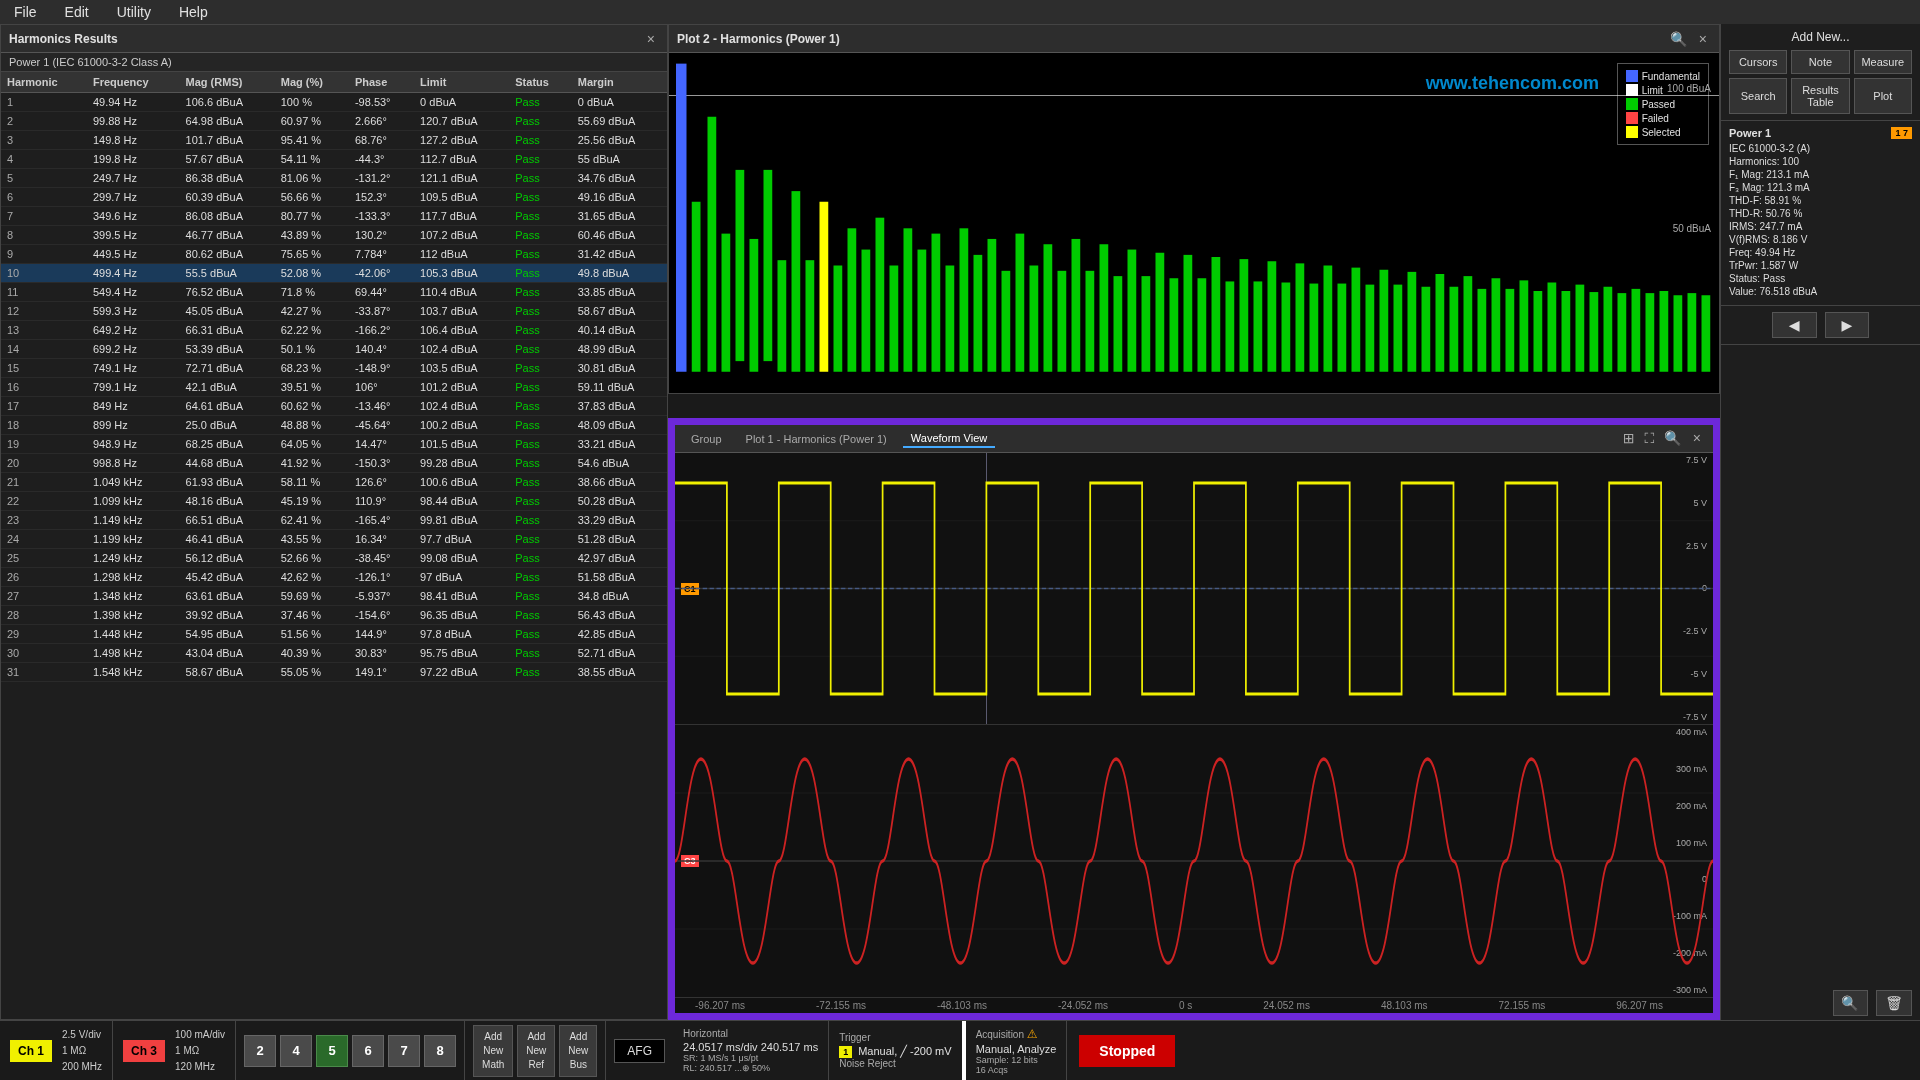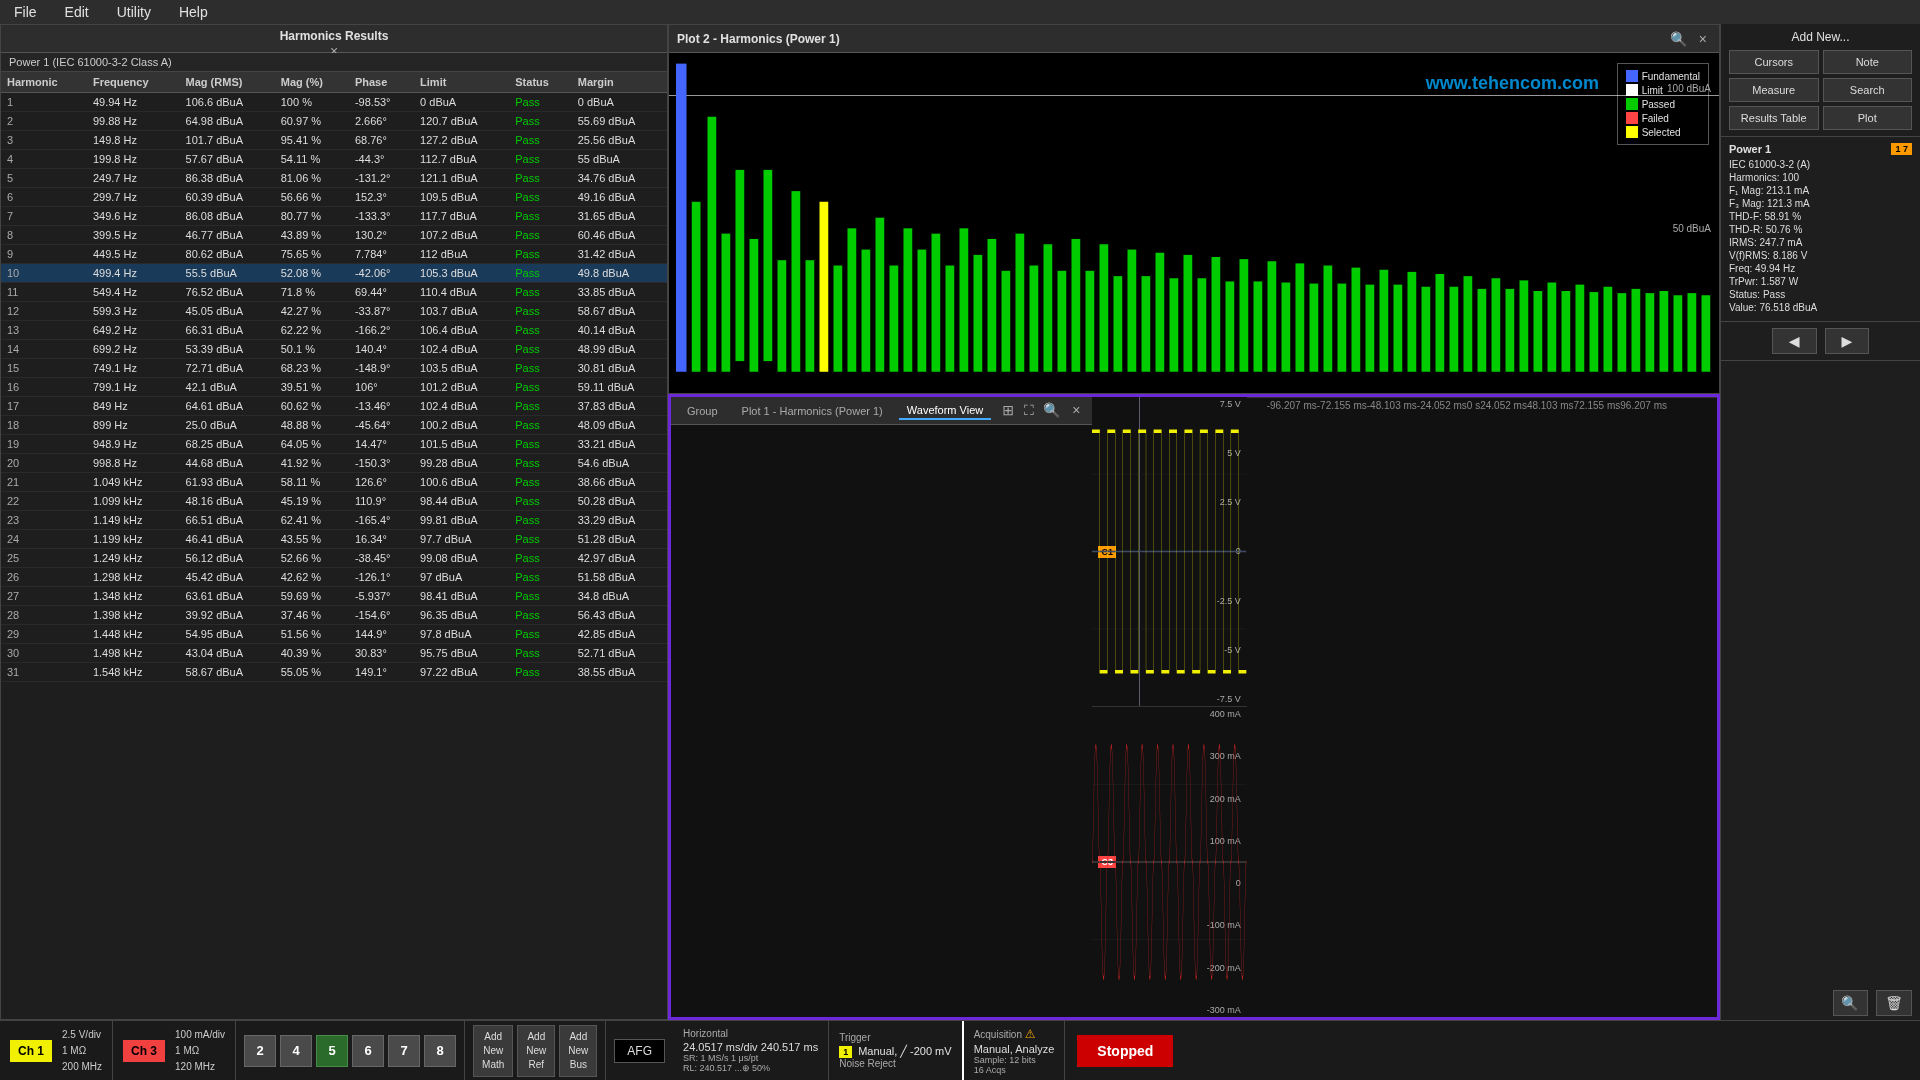--- a/index.html
+++ b/index.html
@@ -49,21 +49,20 @@
       flex-shrink: 0;
     }
     .panel-title-bar {
       background: #2d2d2d;
       display: flex;
       align-items: center;
       justify-content: space-between;
       padding: 4px 8px;
       height: 28px;
       border-bottom: 1px solid #555;
-      flex-direction: column;
     }
     .panel-title {
       font-size: 12px;
       color: #e0e0e0;
       font-weight: bold;
     }
     .panel-close {
       color: #aaa;
       cursor: pointer;
       font-size: 14px;
@@ -181,24 +180,25 @@
     .y-label-right {
       position: absolute;
       right: 8px;
       color: #aaa;
       font-size: 10px;
     }
 
     
     .waveform-panel {
       background: #111;
-      border: 3px solid #6d28d9;
-      display: flex;
-      flex-direction: row;
+      border: 7px solid #6d28d9;
+      display: flex;
+      flex-direction: column;
       flex: 1;
+      margin-top: 24px;
     }
     .waveform-title-bar {
       background: #2d2d2d;
       display: flex;
       align-items: center;
       padding: 4px 8px;
       height: 28px;
       border-bottom: 1px solid #555;
       gap: 8px;
     }
@@ -289,21 +289,21 @@
       border-bottom: 1px solid #444;
     }
     .right-panel-top-title {
       text-align: center;
       font-size: 12px;
       margin-bottom: 6px;
       color: #e0e0e0;
     }
     .btn-grid {
       display: grid;
-      grid-template-columns: 1fr 1fr;
+      grid-template-columns: 1fr 1fr 1fr;
       gap: 4px;
     }
     .rpanel-btn {
       background: #333;
       border: 1px solid #555;
       color: #ddd;
       padding: 5px 4px;
       font-size: 11px;
       cursor: pointer;
       text-align: center;
@@ -465,21 +465,21 @@
     .section-value {
       font-size: 11px;
       color: #ddd;
     }
     .section-small {
       font-size: 9px;
       color: #aaa;
     }
 
     .trigger-section {
-      border-right: 2px solid #ffffff;
+      border-right: 4px solid #ffffff;
       padding: 4px 10px;
       display: flex;
       flex-direction: column;
       justify-content: center;
     }
     .trigger-row {
       display: flex;
       align-items: center;
       gap: 6px;
     }

